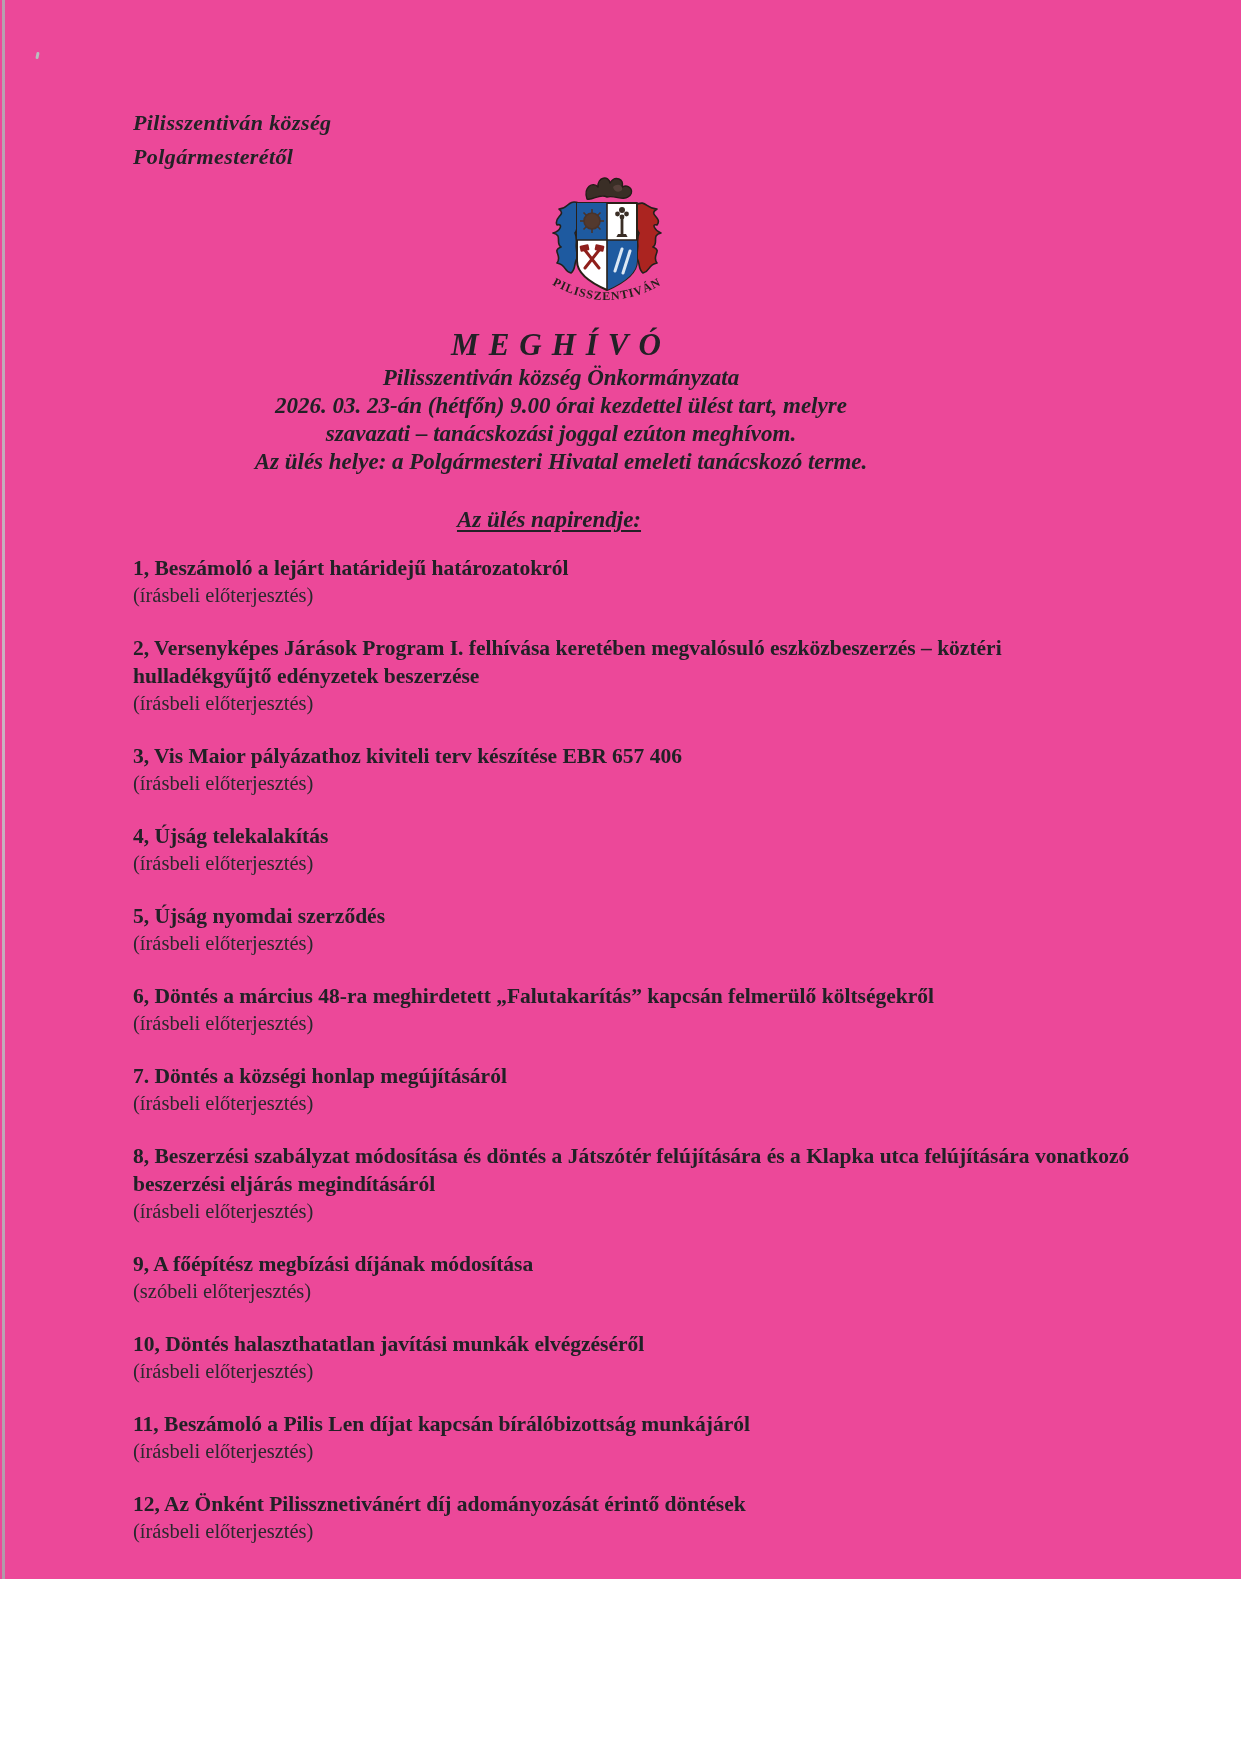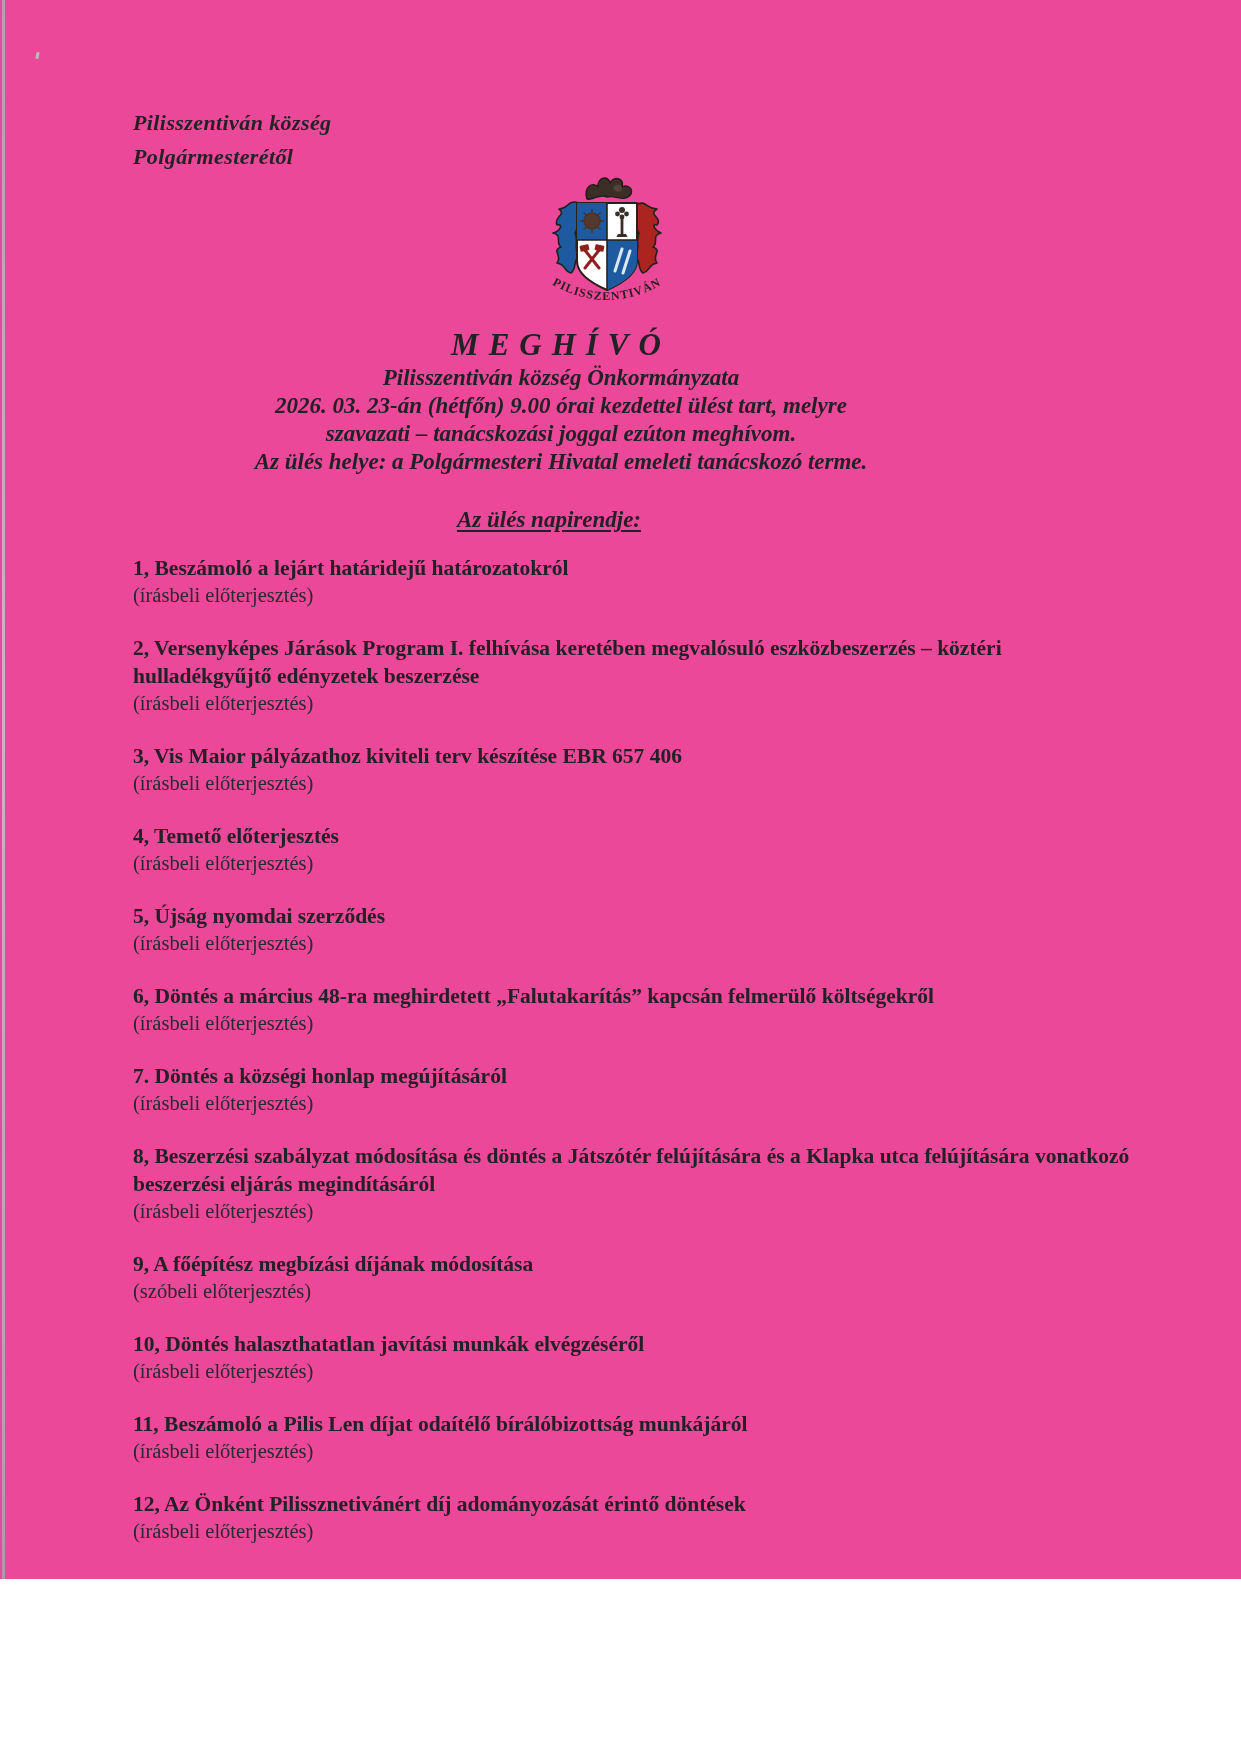--- a/index.html
+++ b/index.html
@@ -163,21 +163,21 @@
       <div class="t">2, Versenyképes Járások Program I. felhívása keretében megvalósuló eszközbeszerzés – köztéri hulladékgyűjtő edényzetek beszerzése</div>
       <div class="n">(írásbeli előterjesztés)</div>
     </div>
 
     <div class="agenda-item">
       <div class="t">3, Vis Maior pályázathoz kiviteli terv készítése EBR 657 406</div>
       <div class="n">(írásbeli előterjesztés)</div>
     </div>
 
     <div class="agenda-item">
-      <div class="t">4, Temető előterjesztés</div>
+      <div class="t">4, Újság telekalakítás</div>
       <div class="n">(írásbeli előterjesztés)</div>
     </div>
 
     <div class="agenda-item">
       <div class="t">5, Újság nyomdai szerződés</div>
       <div class="n">(írásbeli előterjesztés)</div>
     </div>
 
     <div class="agenda-item">
       <div class="t">6, Döntés a március 48-ra meghirdetett „Falutakarítás” kapcsán felmerülő költségekről</div>
@@ -198,21 +198,21 @@
       <div class="t">9, A főépítész megbízási díjának módosítása</div>
       <div class="n">(szóbeli előterjesztés)</div>
     </div>
 
     <div class="agenda-item">
       <div class="t">10, Döntés halaszthatatlan javítási munkák elvégzéséről</div>
       <div class="n">(írásbeli előterjesztés)</div>
     </div>
 
     <div class="agenda-item">
-      <div class="t">11, Beszámoló a Pilis Len díjat odaítélő bírálóbizottság munkájáról</div>
+      <div class="t">11, Beszámoló a Pilis Len díjat kapcsán bírálóbizottság munkájáról</div>
       <div class="n">(írásbeli előterjesztés)</div>
     </div>
 
     <div class="agenda-item">
       <div class="t">12, Az Önként Pilissznetivánért díj adományozását érintő döntések</div>
       <div class="n">(írásbeli előterjesztés)</div>
     </div>
   </div>
 
 </div>

